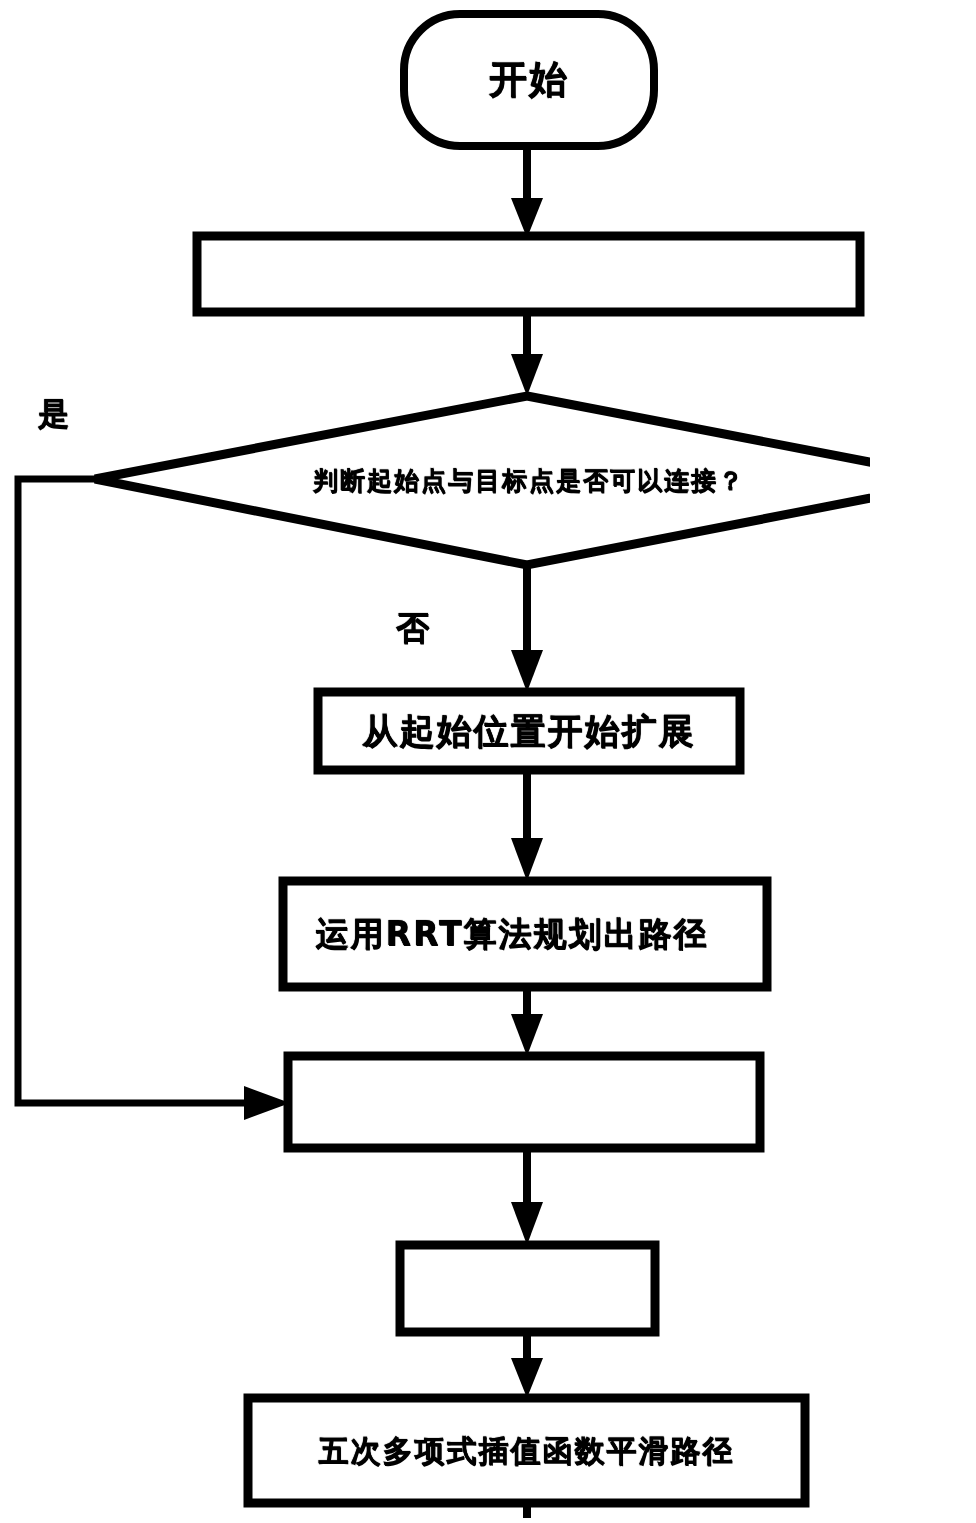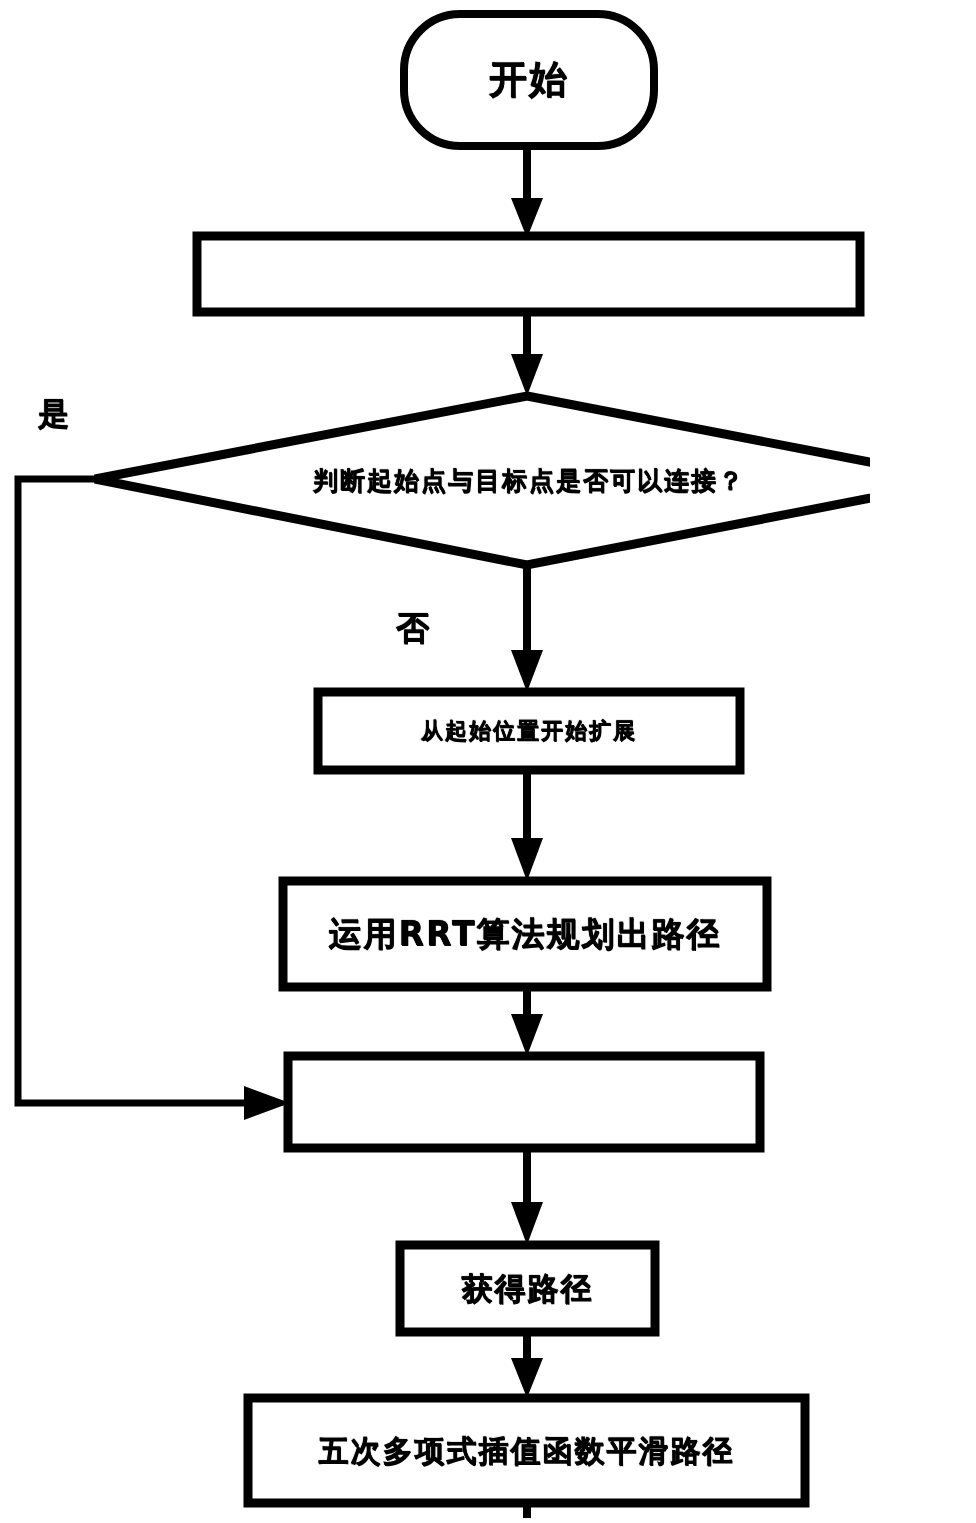--- a/index.html
+++ b/index.html
@@ -40,22 +40,22 @@
     z-index: 2;
     color: #000000;
     font-weight: 700;
     text-shadow: 0 0 1px #000, 0.5px 0.5px 0 #000;
     user-select: none;
   }
   
   .lbl-start    { left: 404px; top: 14px;   width: 250px; height: 132px; font-size: 38px; }
   .lbl-init     { left: 197px; top: 236px;  width: 663px; height: 76px;  font-size: 31px; }
   .lbl-decision { left: 95px;  top: 396px;  width: 868px; height: 169px; font-size: 25px; }
-  .lbl-expand   { left: 318px; top: 692px;  width: 422px; height: 78px;  font-size: 22px; }
-  .lbl-rrt      { left: 283px; top: 881px;  width: 484px; height: 106px; font-size: 33px; }
+  .lbl-expand   { left: 318px; top: 692px;  width: 422px; height: 78px;  font-size: 35px; }
+  .lbl-rrt      { left: 270px; top: 881px;  width: 484px; height: 106px; font-size: 33px; }
   .lbl-greedy   { left: 288px; top: 1056px; width: 472px; height: 92px;  font-size: 31px; }
   .lbl-obtain   { left: 400px; top: 1245px; width: 255px; height: 87px;  font-size: 31px; }
   .lbl-smooth   { left: 248px; top: 1398px; width: 557px; height: 105px; font-size: 30px; }
   .lbl-yes      { left: 38px;  top: 393px;  font-size: 31px; }
   .lbl-no       { left: 396px; top: 606px;  font-size: 33px; }
 </style>
 </head>
 <body>
 
 <div id="canvas">
@@ -112,17 +112,16 @@
 
   <div class="edge-label lbl-yes">是</div>
 
   <div class="edge-label lbl-no">否</div>
 
   <div class="node-label lbl-expand">从起始位置开始扩展</div>
 
   <div class="node-label lbl-rrt">运用RRT算法规划出路径</div>
 
 
-  <div class="node-label lbl-obtain">获得路径</div>
 
   <div class="node-label lbl-smooth">五次多项式插值函数平滑路径</div>
 
 </div>
 
 </body></html>

